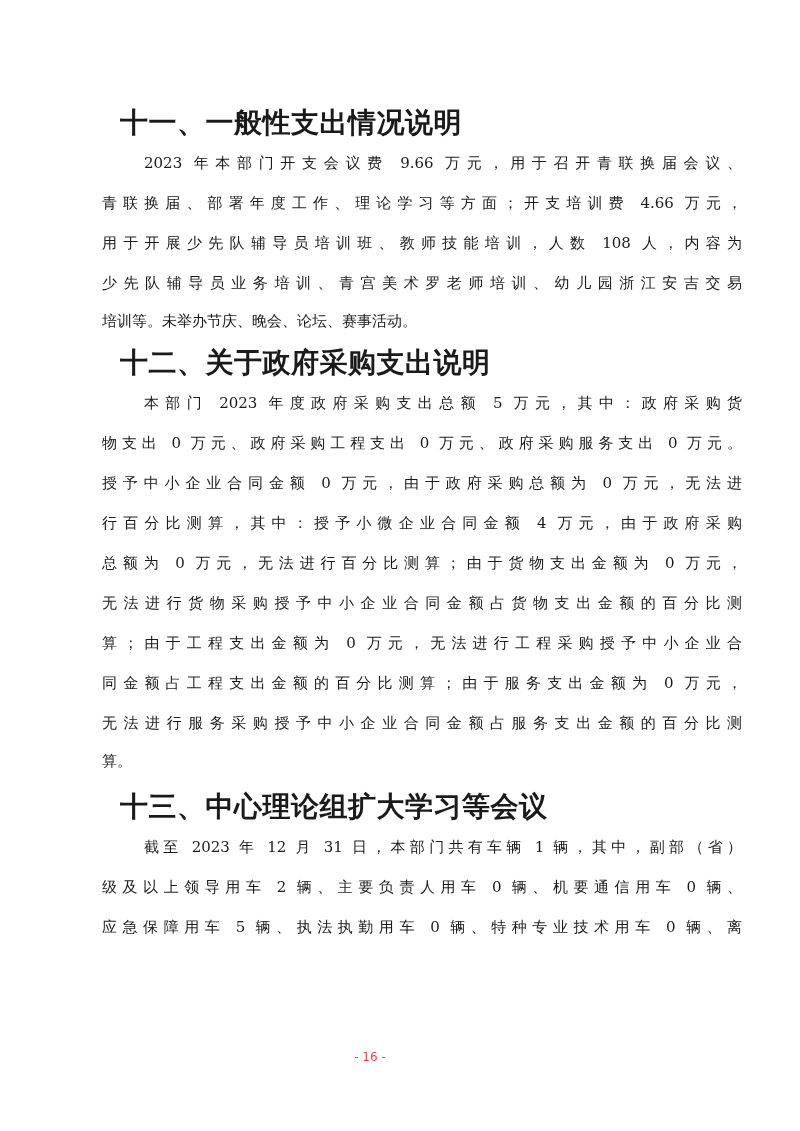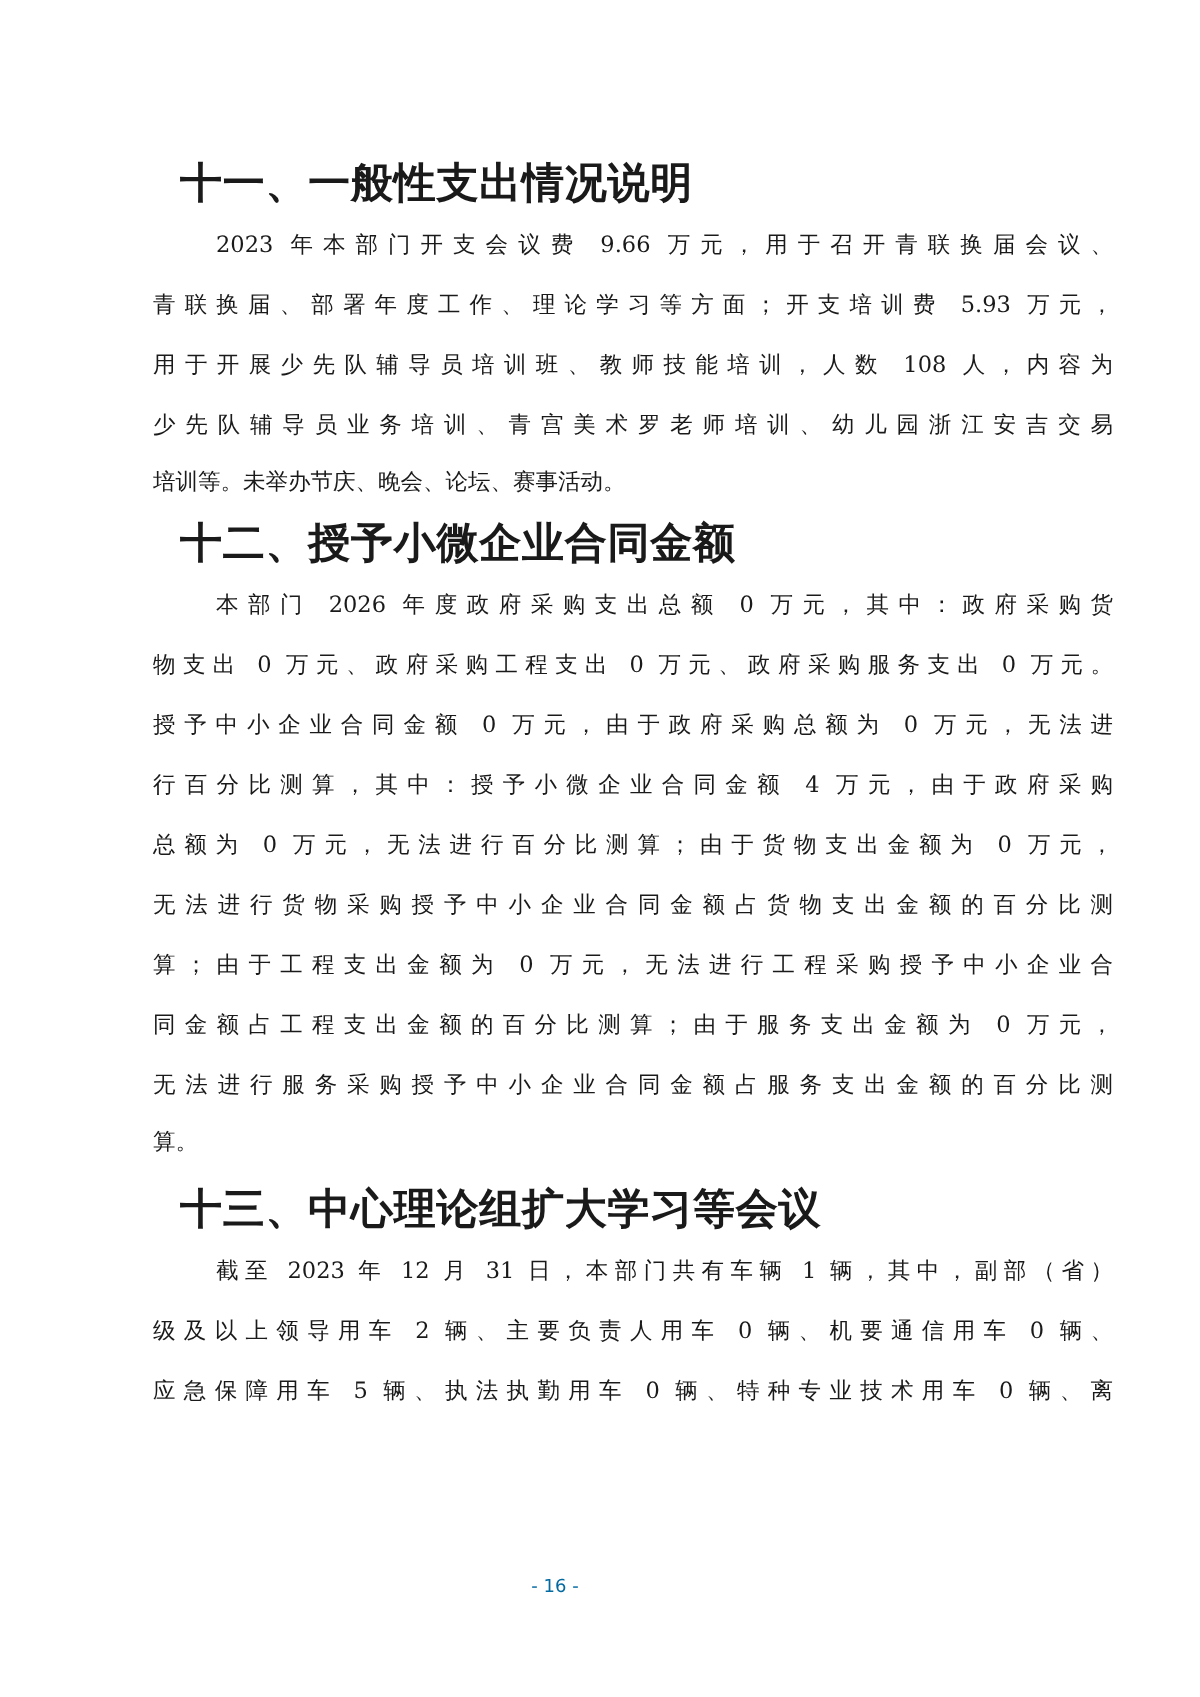--- a/index.html
+++ b/index.html
@@ -45,40 +45,40 @@
     .line.last { text-align-last: left; font-family: Liberation Mono, monospace; }
     .section { margin: 0; }
     .page-number {
       position: absolute;
       left: 0;
       width: 740px;
       top: 1050px;
       text-align: center;
       font-family: "DejaVu Sans", "Liberation Sans", sans-serif;
       font-size: 12px;
-      color: #0369a1;
+      color: #ef4444;
     }
   </style>
 </head>
 <body>
 
 <div class="page">
 
   <div class="section">
     <div class="heading">十一、一般性支出情况说明</div>
     <span class="line first">2023 年本部门开支会议费 9.66 万元，用于召开青联换届会议、</span>
-    <span class="line">青联换届、部署年度工作、理论学习等方面；开支培训费 5.93 万元，</span>
+    <span class="line">青联换届、部署年度工作、理论学习等方面；开支培训费 4.66 万元，</span>
     <span class="line">用于开展少先队辅导员培训班、教师技能培训，人数 108 人，内容为</span>
     <span class="line">少先队辅导员业务培训、青宫美术罗老师培训、幼儿园浙江安吉交易</span>
     <span class="line last">培训等。未举办节庆、晚会、论坛、赛事活动。</span>
   </div>
 
   <div class="section">
-    <div class="heading">十二、授予小微企业合同金额</div>
-    <span class="line first">本部门 2026 年度政府采购支出总额 0 万元，其中：政府采购货</span>
+    <div class="heading">十二、关于政府采购支出说明</div>
+    <span class="line first">本部门 2023 年度政府采购支出总额 5 万元，其中：政府采购货</span>
     <span class="line">物支出 0 万元、政府采购工程支出 0 万元、政府采购服务支出 0 万元。</span>
     <span class="line">授予中小企业合同金额 0 万元，由于政府采购总额为 0 万元，无法进</span>
     <span class="line">行百分比测算，其中：授予小微企业合同金额 4 万元，由于政府采购</span>
     <span class="line">总额为 0 万元，无法进行百分比测算；由于货物支出金额为 0 万元，</span>
     <span class="line">无法进行货物采购授予中小企业合同金额占货物支出金额的百分比测</span>
     <span class="line">算；由于工程支出金额为 0 万元，无法进行工程采购授予中小企业合</span>
     <span class="line">同金额占工程支出金额的百分比测算；由于服务支出金额为 0 万元，</span>
     <span class="line">无法进行服务采购授予中小企业合同金额占服务支出金额的百分比测</span>
     <span class="line last">算。</span>
   </div>

